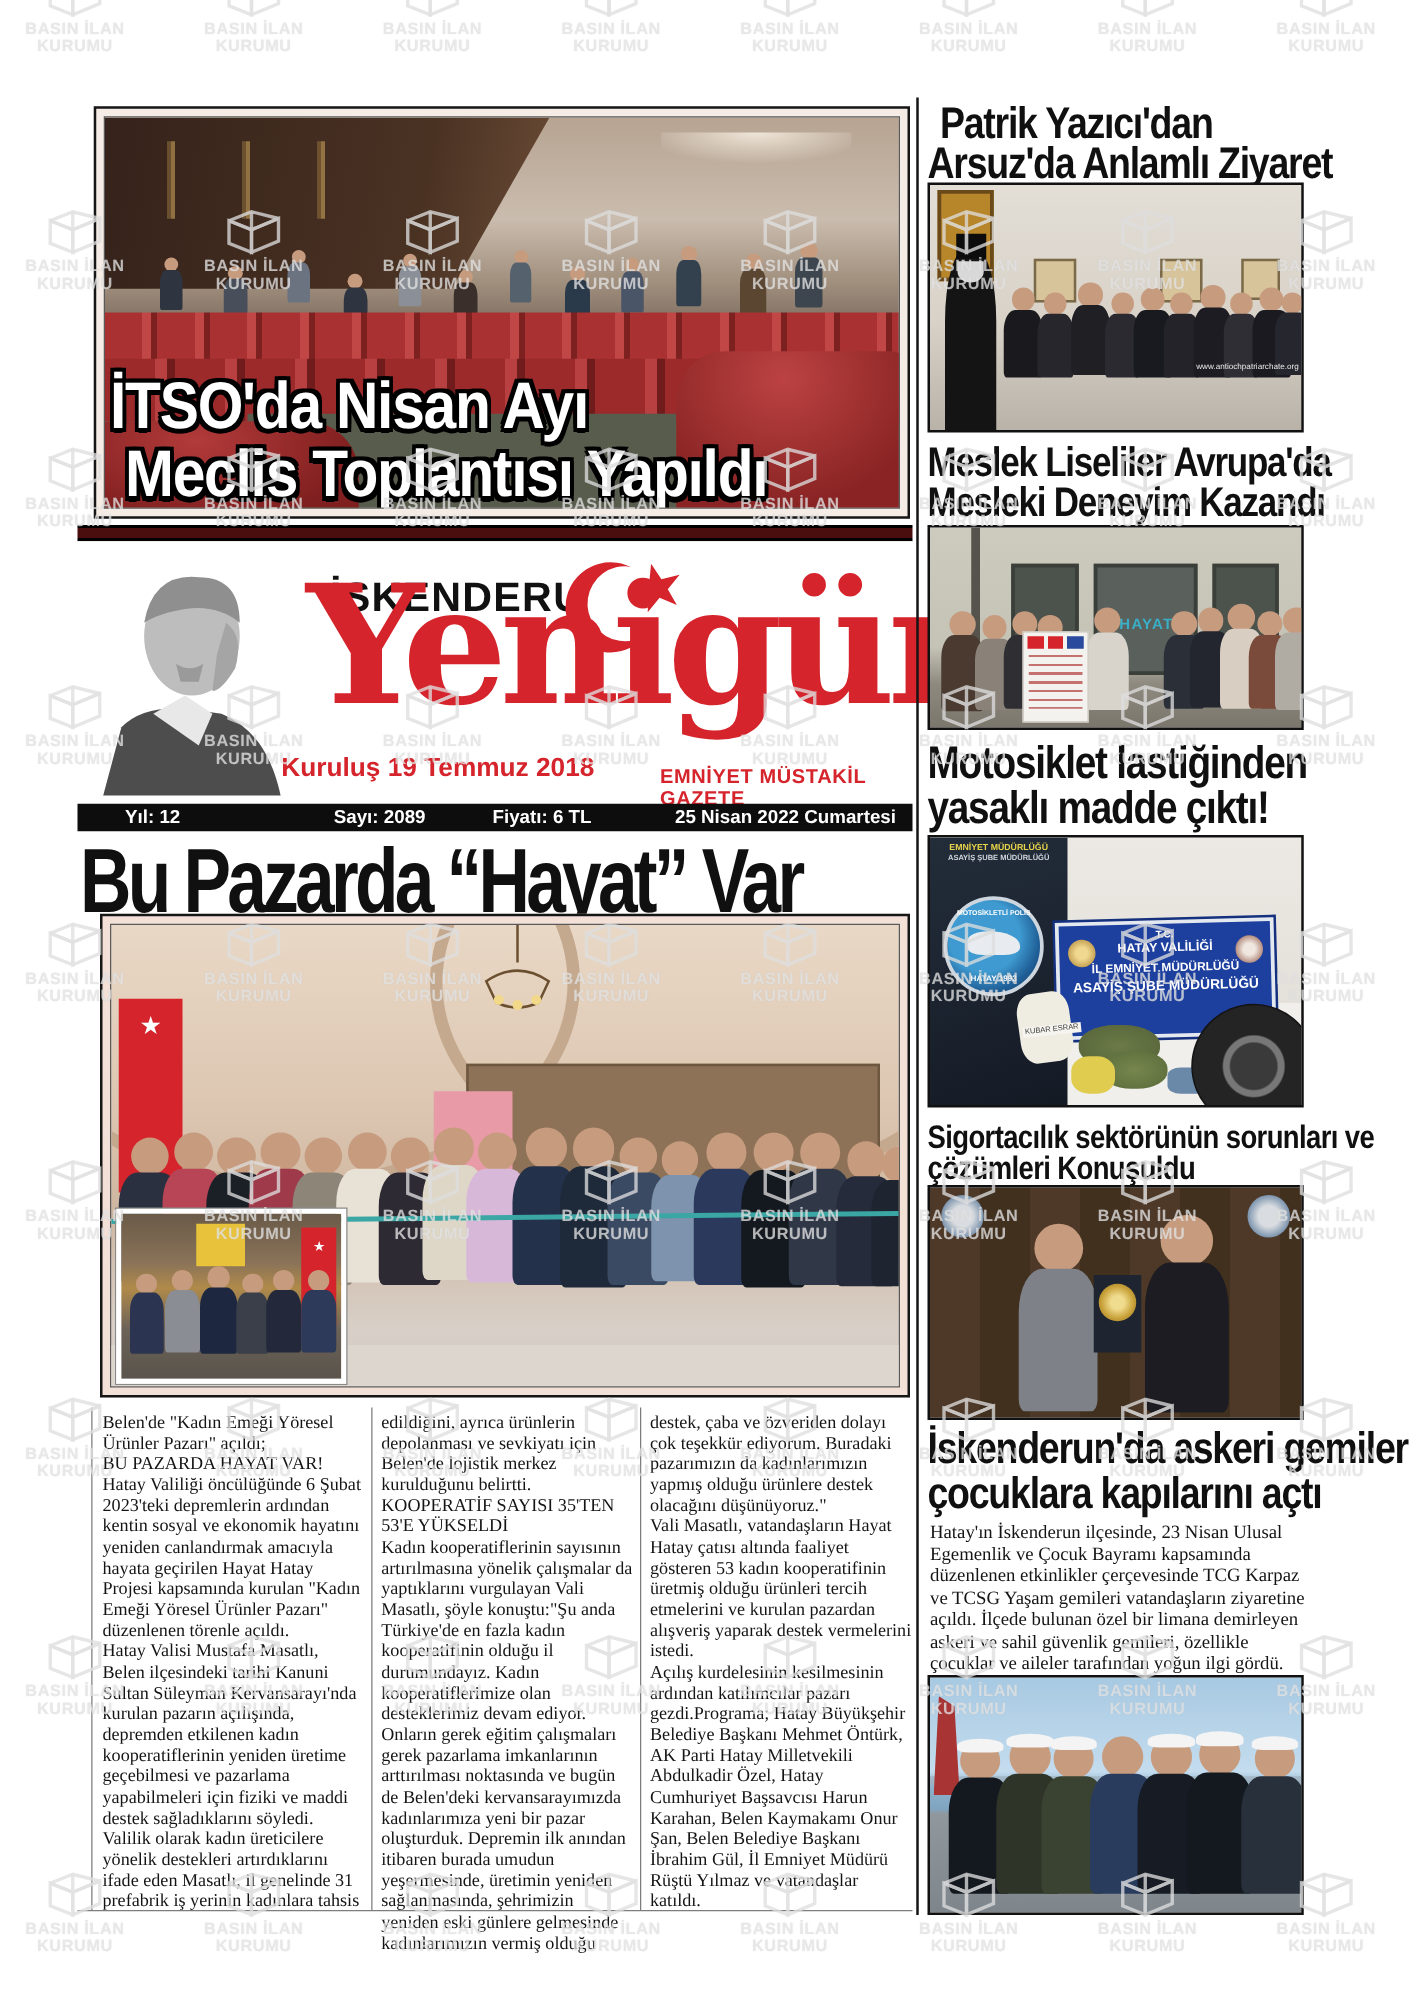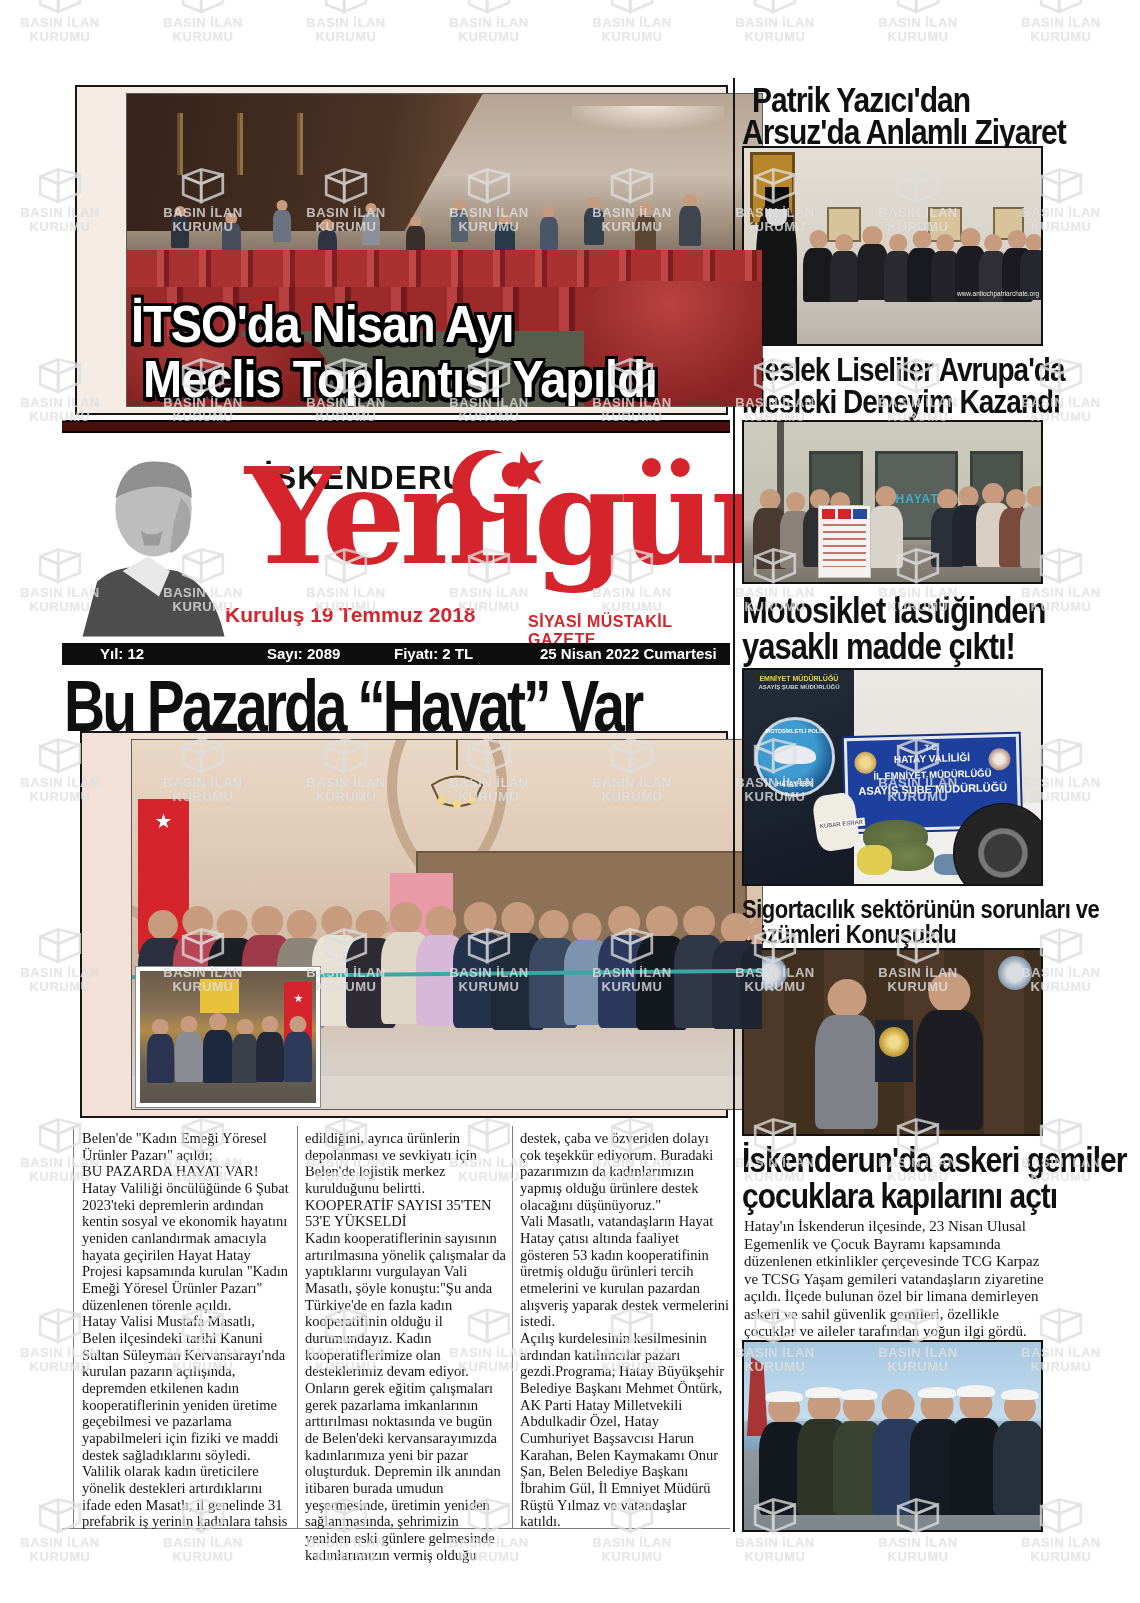--- a/index.html
+++ b/index.html
@@ -7,21 +7,21 @@
         font-family:"Liberation Sans",sans-serif;}
   .abs{position:absolute;}
   
   #wm{position:absolute;inset:0;z-index:60;pointer-events:none;}
   .wm-tile{position:absolute;width:130px;text-align:center;opacity:.85;}
   .wm-tile svg{display:block;margin:0 auto 2px auto;}
   .wm-t{font-weight:800;font-size:13px;line-height:1.1;letter-spacing:.5px;
         color:rgba(226,226,226,.9);text-shadow:0 0 1px rgba(160,160,160,.25);}
   
   .frame{position:absolute;border:2px solid #161616;background:#f5ece5;padding:6px;box-sizing:border-box;}
-  .photo{position:relative;width:100%;height:100%;overflow:hidden;background:#9a9a9a;border:1px solid #5a5a5a;box-sizing:border-box;margin-left:43px;}
+  .photo{position:relative;width:100%;height:100%;overflow:hidden;background:#9a9a9a;border:1px solid #5a5a5a;box-sizing:border-box;}
   .rphoto{position:absolute;border:2px solid #111;overflow:hidden;box-sizing:border-box;background:#999;}
   
   .hl{font-weight:900;color:#101010;letter-spacing:-1px;line-height:1.02;
       transform:scaleY(1.18);transform-origin:0 0;white-space:nowrap;}
   .overlay-hl{position:absolute;z-index:8;color:#fff;font-weight:900;letter-spacing:-1px;
       line-height:1.14;transform:scaleY(1.12);transform-origin:0 0;white-space:nowrap;
       text-shadow:-3px -3px 0 #000,3px -3px 0 #000,-3px 3px 0 #000,3px 3px 0 #000,
                   -3px 0 0 #000,3px 0 0 #000,0 -3px 0 #000,0 4px 0 #000;}
   
   .bodytxt{font-family:"Liberation Serif",serif;font-size:14.5px;line-height:1.15;color:#141414;
@@ -120,27 +120,27 @@
       <path d="M40,48 Q46,52 52,48 L50,56 L42,56 Z" fill="#9a9a9a"></path>
     </svg>
     <div class="abs" style="left:202px;top:26px;font-size:33px;font-weight:900;letter-spacing:1px;color:#111;">İSKENDERUN</div>
     <svg class="abs" style="left:388px;top:4px;transform:rotate(-14deg);" width="100" height="92" viewBox="0 0 100 92">
       <circle cx="38" cy="46" r="36" fill="#d5242b"></circle>
       <circle cx="50" cy="46" r="30" fill="#ffffff"></circle>
       <path d="M78,20 L83,34 L98,34 L86,43 L90,57 L78,48 L66,57 L70,43 L58,34 L73,34 Z" fill="#d5242b"></path>
     </svg>
     <div class="abs red" style="left:183px;top:18px;font-family:'DejaVu Serif',serif;font-weight:900;font-size:132px;letter-spacing:-6px;line-height:1;">Yenigün</div>
     <div class="abs red" style="left:163px;top:170px;font-size:21px;font-weight:700;">Kuruluş 19 Temmuz 2018</div>
-    <div class="abs red" style="left:466px;top:180px;font-size:16px;font-weight:700;letter-spacing:.5px;">SİYASİ MÜSTAKİL GAZETE</div>
+    <div class="abs red" style="left:466px;top:180px;font-size:16px;font-weight:700;letter-spacing:.5px;">EMNİYET MÜSTAKİL GAZETE</div>
   </div>
 
   <div class="abs" style="left:62px;top:643px;width:668px;height:22px;background:#0d0d0d;color:#fff;font-weight:700;font-size:15px;">
     <span class="abs" style="left:38px;top:2px;">Yıl: 12</span>
     <span class="abs" style="left:205px;top:2px;">Sayı: 2089</span>
-    <span class="abs" style="left:332px;top:2px;">Fiyatı: 2 TL</span>
+    <span class="abs" style="left:332px;top:2px;">Fiyatı: 6 TL</span>
     <span class="abs" style="left:478px;top:2px;">25 Nisan 2022 Cumartesi</span>
   </div>
 
   <div class="abs hl" style="left:64px;top:668px;font-size:57px;letter-spacing:-3px;transform:scaleY(1.28);">Bu Pazarda “Hayat” Var</div>
 
   <div class="frame" style="left:80px;top:731px;width:648px;height:387px;background:#f3e1d8;">
     <div class="photo" id="photo-main" style="background:linear-gradient(180deg,#e9d8c6 0%,#dcc6b1 40%,#cfb6a0 62%,#d8d0c8 88%,#cfc8c0 100%);">
       <div class="abs" style="left:-12%;top:-30%;width:70%;height:85%;border-radius:50%;box-shadow:0 0 0 10px #c5a98f;background:transparent;"></div>
       <div class="abs" style="right:-12%;top:-30%;width:70%;height:85%;border-radius:50%;box-shadow:0 0 0 10px #c5a98f;"></div>
       <svg class="abs" style="left:46%;top:0;" width="70" height="80" viewBox="0 0 70 80">

